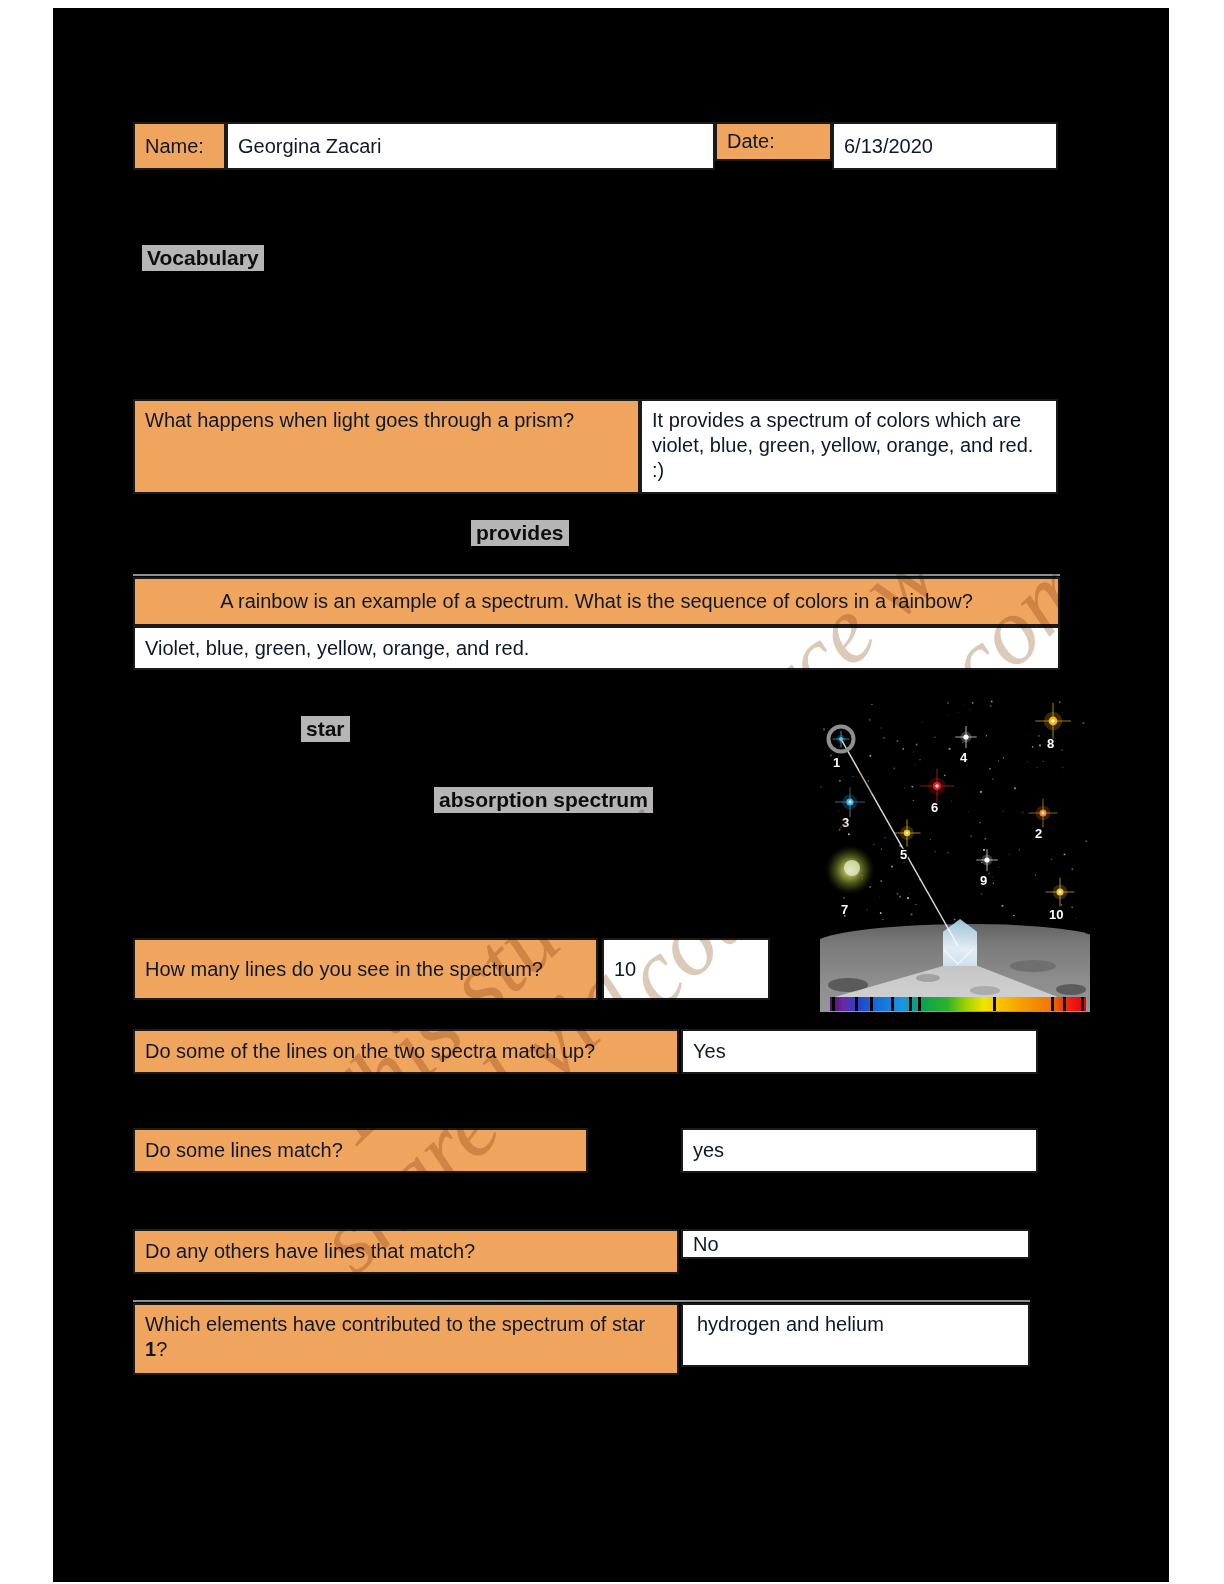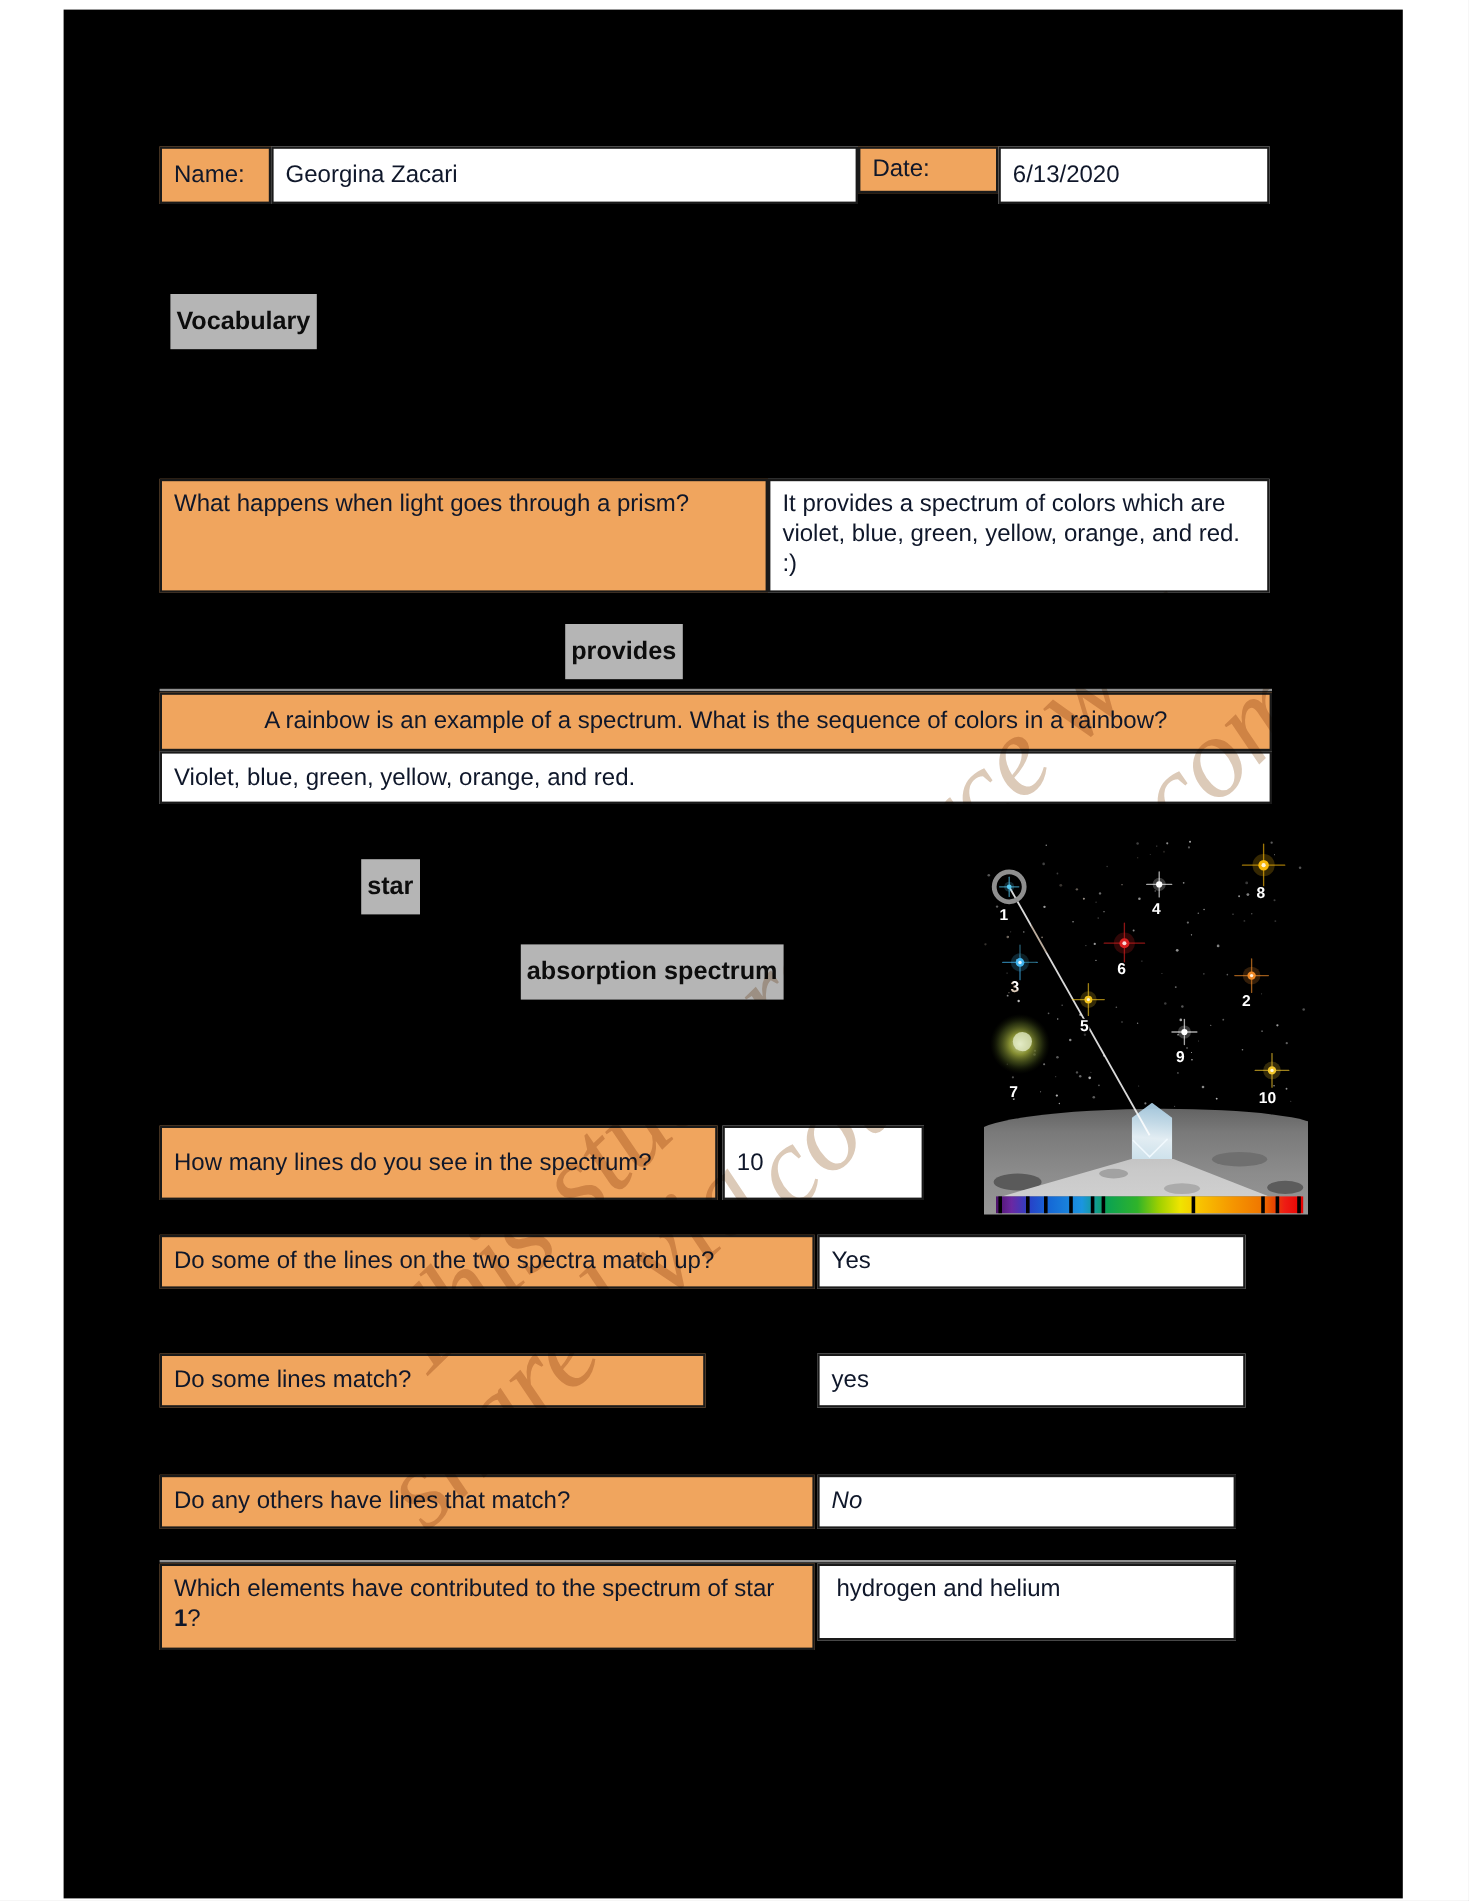--- a/index.html
+++ b/index.html
@@ -5,21 +5,21 @@
   html,body{margin:0;padding:0;background:#e8e8e8;}
   .canvas{position:relative;width:1224px;height:1584px;background:#ffffff;overflow:hidden;
           font-family:"Liberation Sans",sans-serif;}
   .sheet{position:absolute;left:53px;top:8px;width:1116px;height:1574px;background:#000000;}
   .cell{position:absolute;box-sizing:border-box;border:2px solid #1a1a1a;font-size:20px;color:#0f172a;
         display:flex;align-items:center;padding:0 10px;line-height:25px;}
   .cell.orange{background:#F0A55E;}
   .cell.white{background:#ffffff;}
   .cell.top{align-items:flex-start;padding-top:7px;}
   .hl{position:absolute;background:#b5b5b5;color:#0d0d0d;font-weight:bold;font-size:21px;
-      padding:11px 5px;white-space:nowrap;}
+      padding:1px 5px;white-space:nowrap;}
   .grayline{position:absolute;height:2px;background:#8f8f8f;}
   
   .figure{position:absolute;left:820px;top:698px;width:270px;height:314px;background:#000;overflow:hidden;}
   .fig-ground{position:absolute;left:-8px;right:-8px;top:226px;height:90px;
       background:linear-gradient(180deg,#636363 0%,#7a7a7a 22%,#8c8c8c 60%,#979797 100%);
       border-radius:55% 45% 0 0 / 22px 16px 0 0;}
   .fig-rock{position:absolute;border-radius:50%;}
   .fig-path{position:absolute;left:0;top:225px;width:270px;height:74px;
       background:linear-gradient(180deg,#aeaeae 0%,#c9c9c9 70%,#cfcfcf 100%);
       clip-path:polygon(45.5% 58%,58.5% 58%,88% 100%,5.5% 100%);}
@@ -306,21 +306,21 @@
   <div class="cell orange" style="left:133px;top:1128px;width:455px;height:45px;">
     <span>Do some lines match?</span>
   </div>
   <div class="cell white" style="left:681px;top:1128px;width:357px;height:45px;">
     <span>yes</span>
   </div>
 
   <div class="cell orange" style="left:133px;top:1229px;width:546px;height:45px;">
     <span>Do any others have lines that match?</span>
   </div>
-  <div class="cell white" style="left:681px;top:1229px;width:349px;height:45px;font-style:italic;">
+  <div class="cell white" style="left:681px;top:1229px;width:349px;height:30px;">
     <span>No</span>
   </div>
 
   <div class="grayline" style="left:133px;top:1300px;width:897px;"></div>
   <div class="cell orange top" style="left:133px;top:1303px;width:546px;height:72px;display:block;">
     <span>Which elements have contributed to the spectrum of star </span><span style="font-weight:bold;">1</span><span>?</span>
   </div>
   <div class="cell white top" style="left:681px;top:1303px;width:349px;height:64px;padding-left:14px;">
     <span>hydrogen and helium</span>
   </div>

